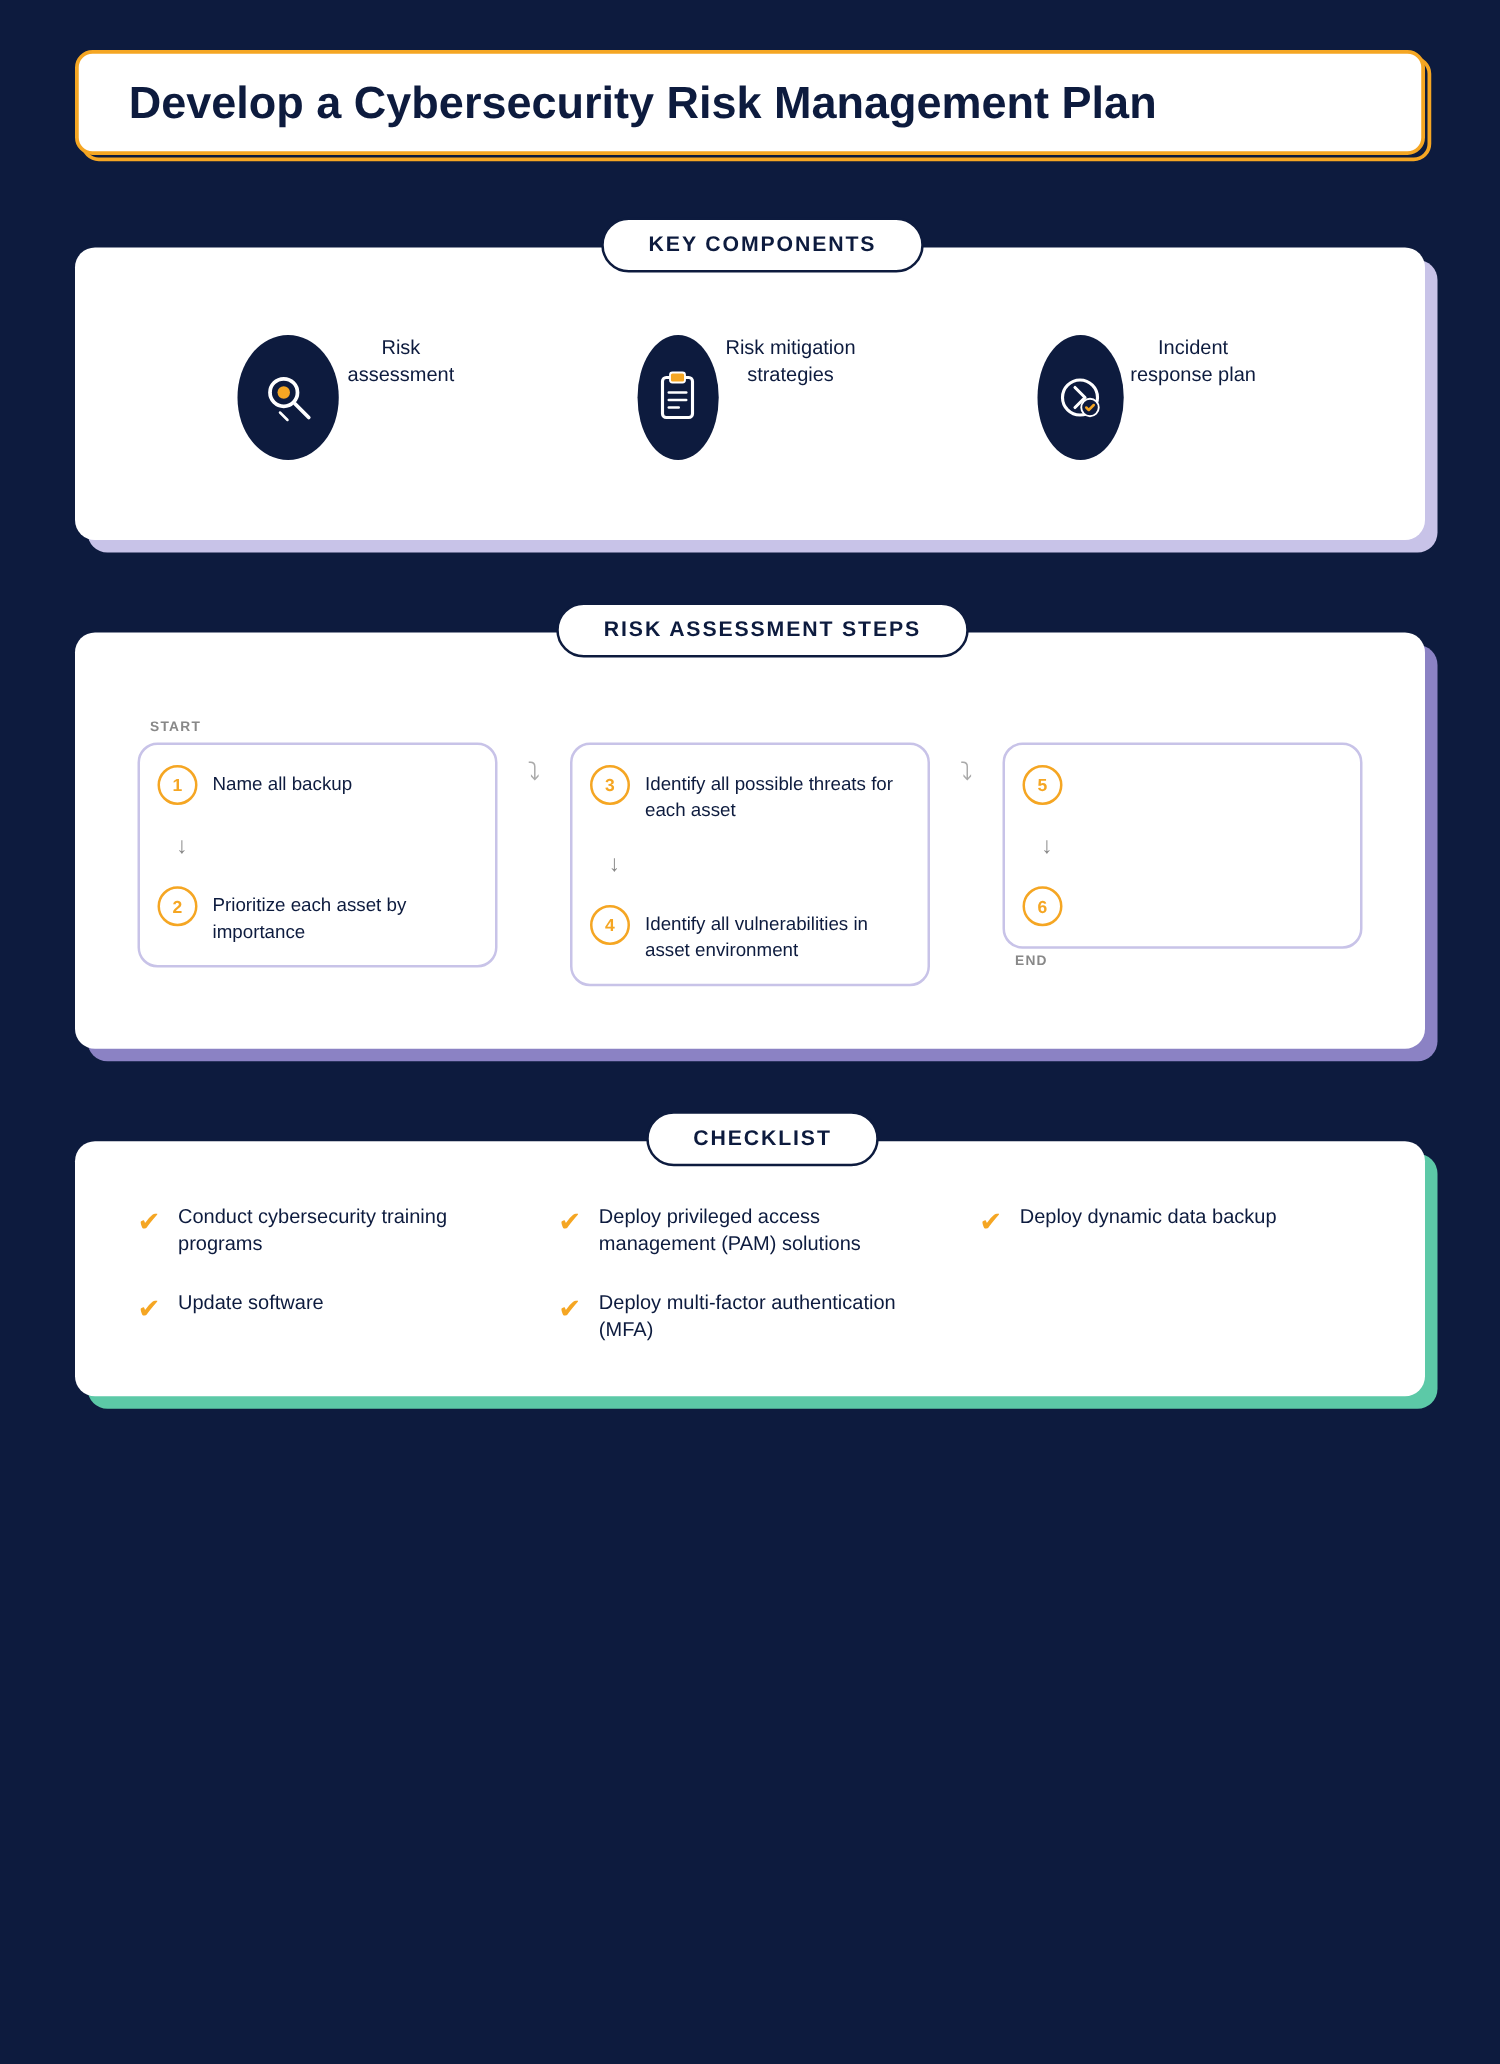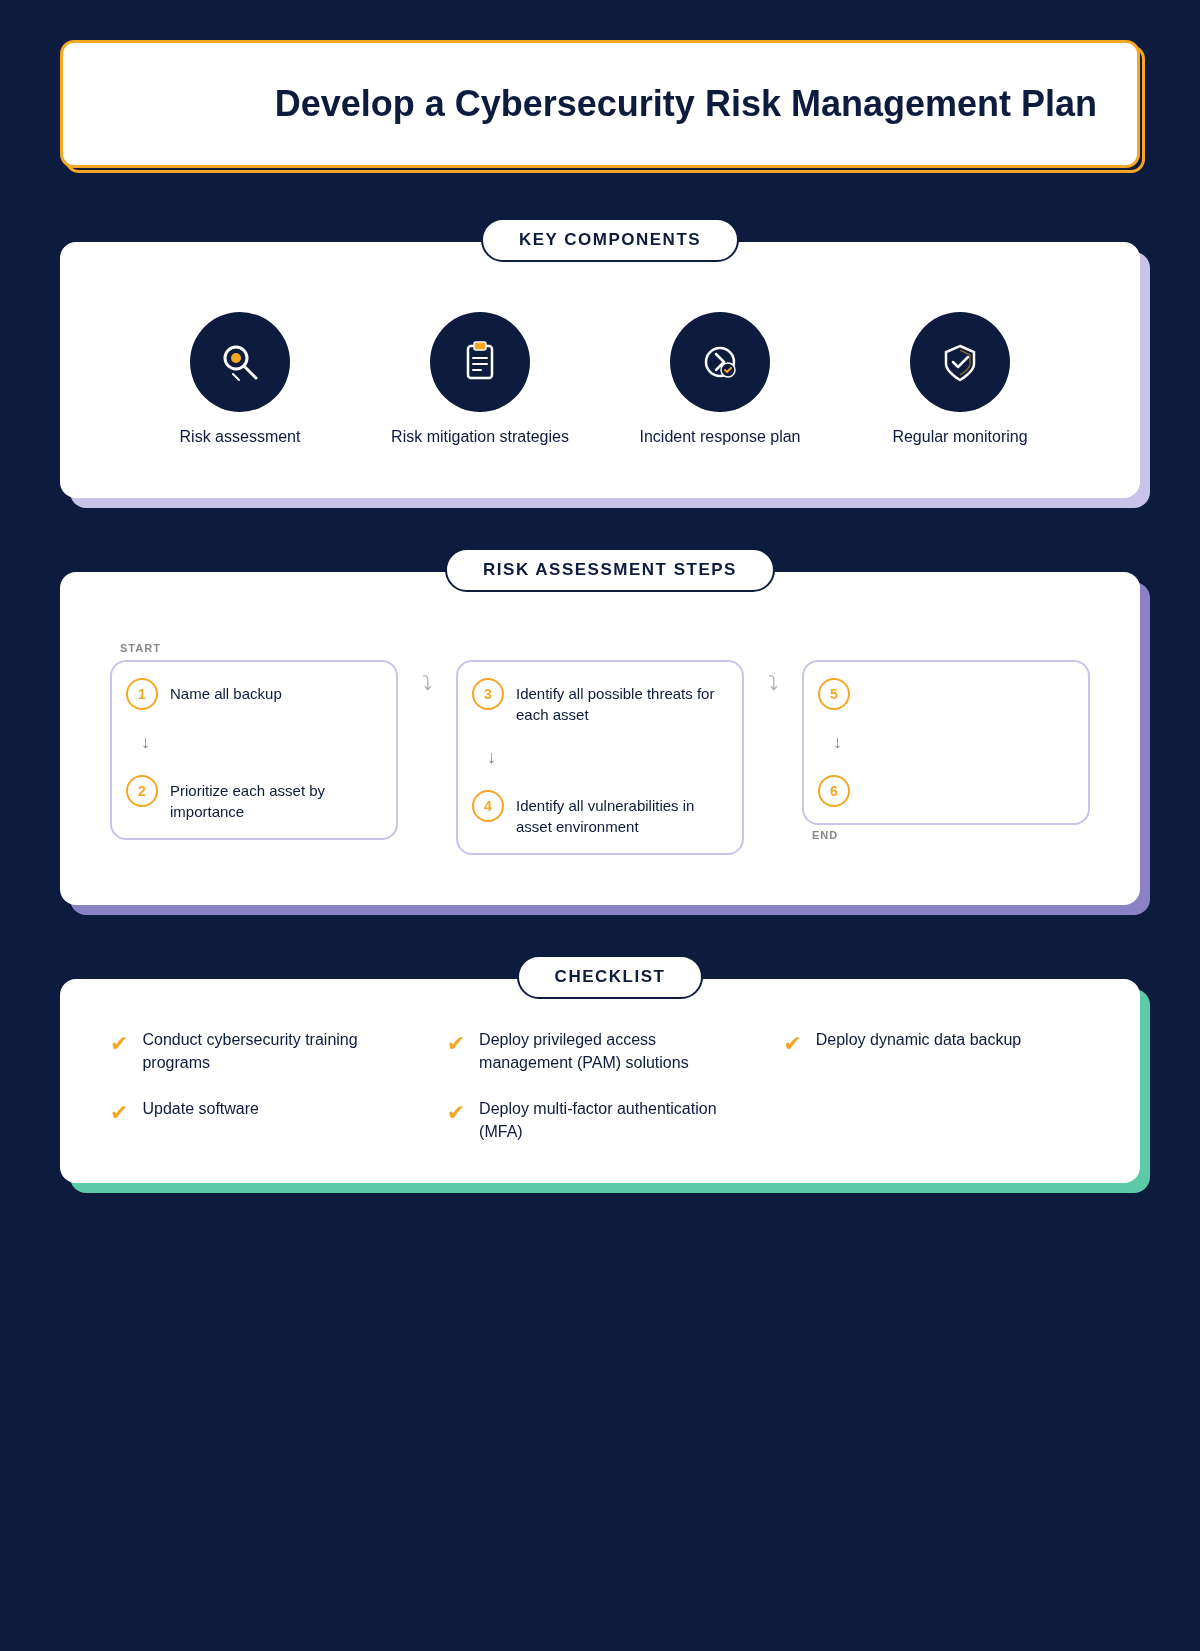--- a/index.html
+++ b/index.html
@@ -13,22 +13,22 @@
       align-items: center;
       padding: 40px 60px 60px;
     }
 
     
     .title-box {
       background: white;
       border-radius: 14px;
       border: 3px solid #f5a623;
       width: 100%;
-      padding: 40px 40px;
-      text-align: right;
+      padding: 18px 40px;
+      text-align: left;
       margin-bottom: 50px;
       position: relative;
     }
     .title-box::after {
       content: '';
       position: absolute;
       bottom: -8px; right: -8px;
       width: 100%; height: 100%;
       border-radius: 14px;
       border: 3px solid #f5a623;
@@ -108,22 +108,21 @@
     
     .icons-row {
       display: flex;
       justify-content: space-around;
       align-items: flex-start;
       padding: 20px 20px 10px;
     }
 
     .icon-item {
       display: flex;
-      flex-direction: column;
-      align-items: center;
+      flex-direction: row;
       width: 180px;
       text-align: center;
     }
 
     .icon-circle {
       width: 100px;
       height: 100px;
       background: #0d1b3e;
       border-radius: 50%;
       display: flex;
@@ -308,30 +307,20 @@
           <svg width="44" height="44" viewBox="0 0 44 44" fill="none">
             <circle cx="22" cy="22" r="14" stroke="white" stroke-width="2.5" fill="none"></circle>
             <path d="M18 14 L26 22 L18 30" stroke="white" stroke-width="2.5" fill="none" stroke-linecap="round" stroke-linejoin="round"></path>
             <circle cx="30" cy="30" r="7" fill="#0d1b3e" stroke="white" stroke-width="1.5"></circle>
             <path d="M27 30 L29 32 L33 28" stroke="#f5a623" stroke-width="2" stroke-linecap="round" stroke-linejoin="round"></path>
           </svg>
         </div>
         <span class="icon-label">Incident response plan</span>
       </div>
 
-      <div class="icon-item">
-        <div class="icon-circle">
-          <svg width="44" height="44" viewBox="0 0 44 44" fill="none">
-            <path d="M22 6 L36 12 L36 24 C36 32 22 40 22 40 C22 40 8 32 8 24 L8 12 Z" stroke="white" stroke-width="2.5" fill="none"></path>
-            <path d="M15 22 L20 27 L30 17" stroke="white" stroke-width="2.5" stroke-linecap="round" stroke-linejoin="round"></path>
-            <path d="M22 10 L32 15 L32 24 C32 29 22 35 22 35" stroke="#f5a623" stroke-width="1.5" fill="none" opacity="0.5"></path>
-          </svg>
-        </div>
-        <span class="icon-label">Regular monitoring</span>
-      </div>
 
     </div>
   </div>
 </div>
 
 <div class="section-wrapper">
   <div class="section-label-container">
     <span class="section-label">RISK ASSESSMENT STEPS</span>
   </div>
   <div class="section-card">

